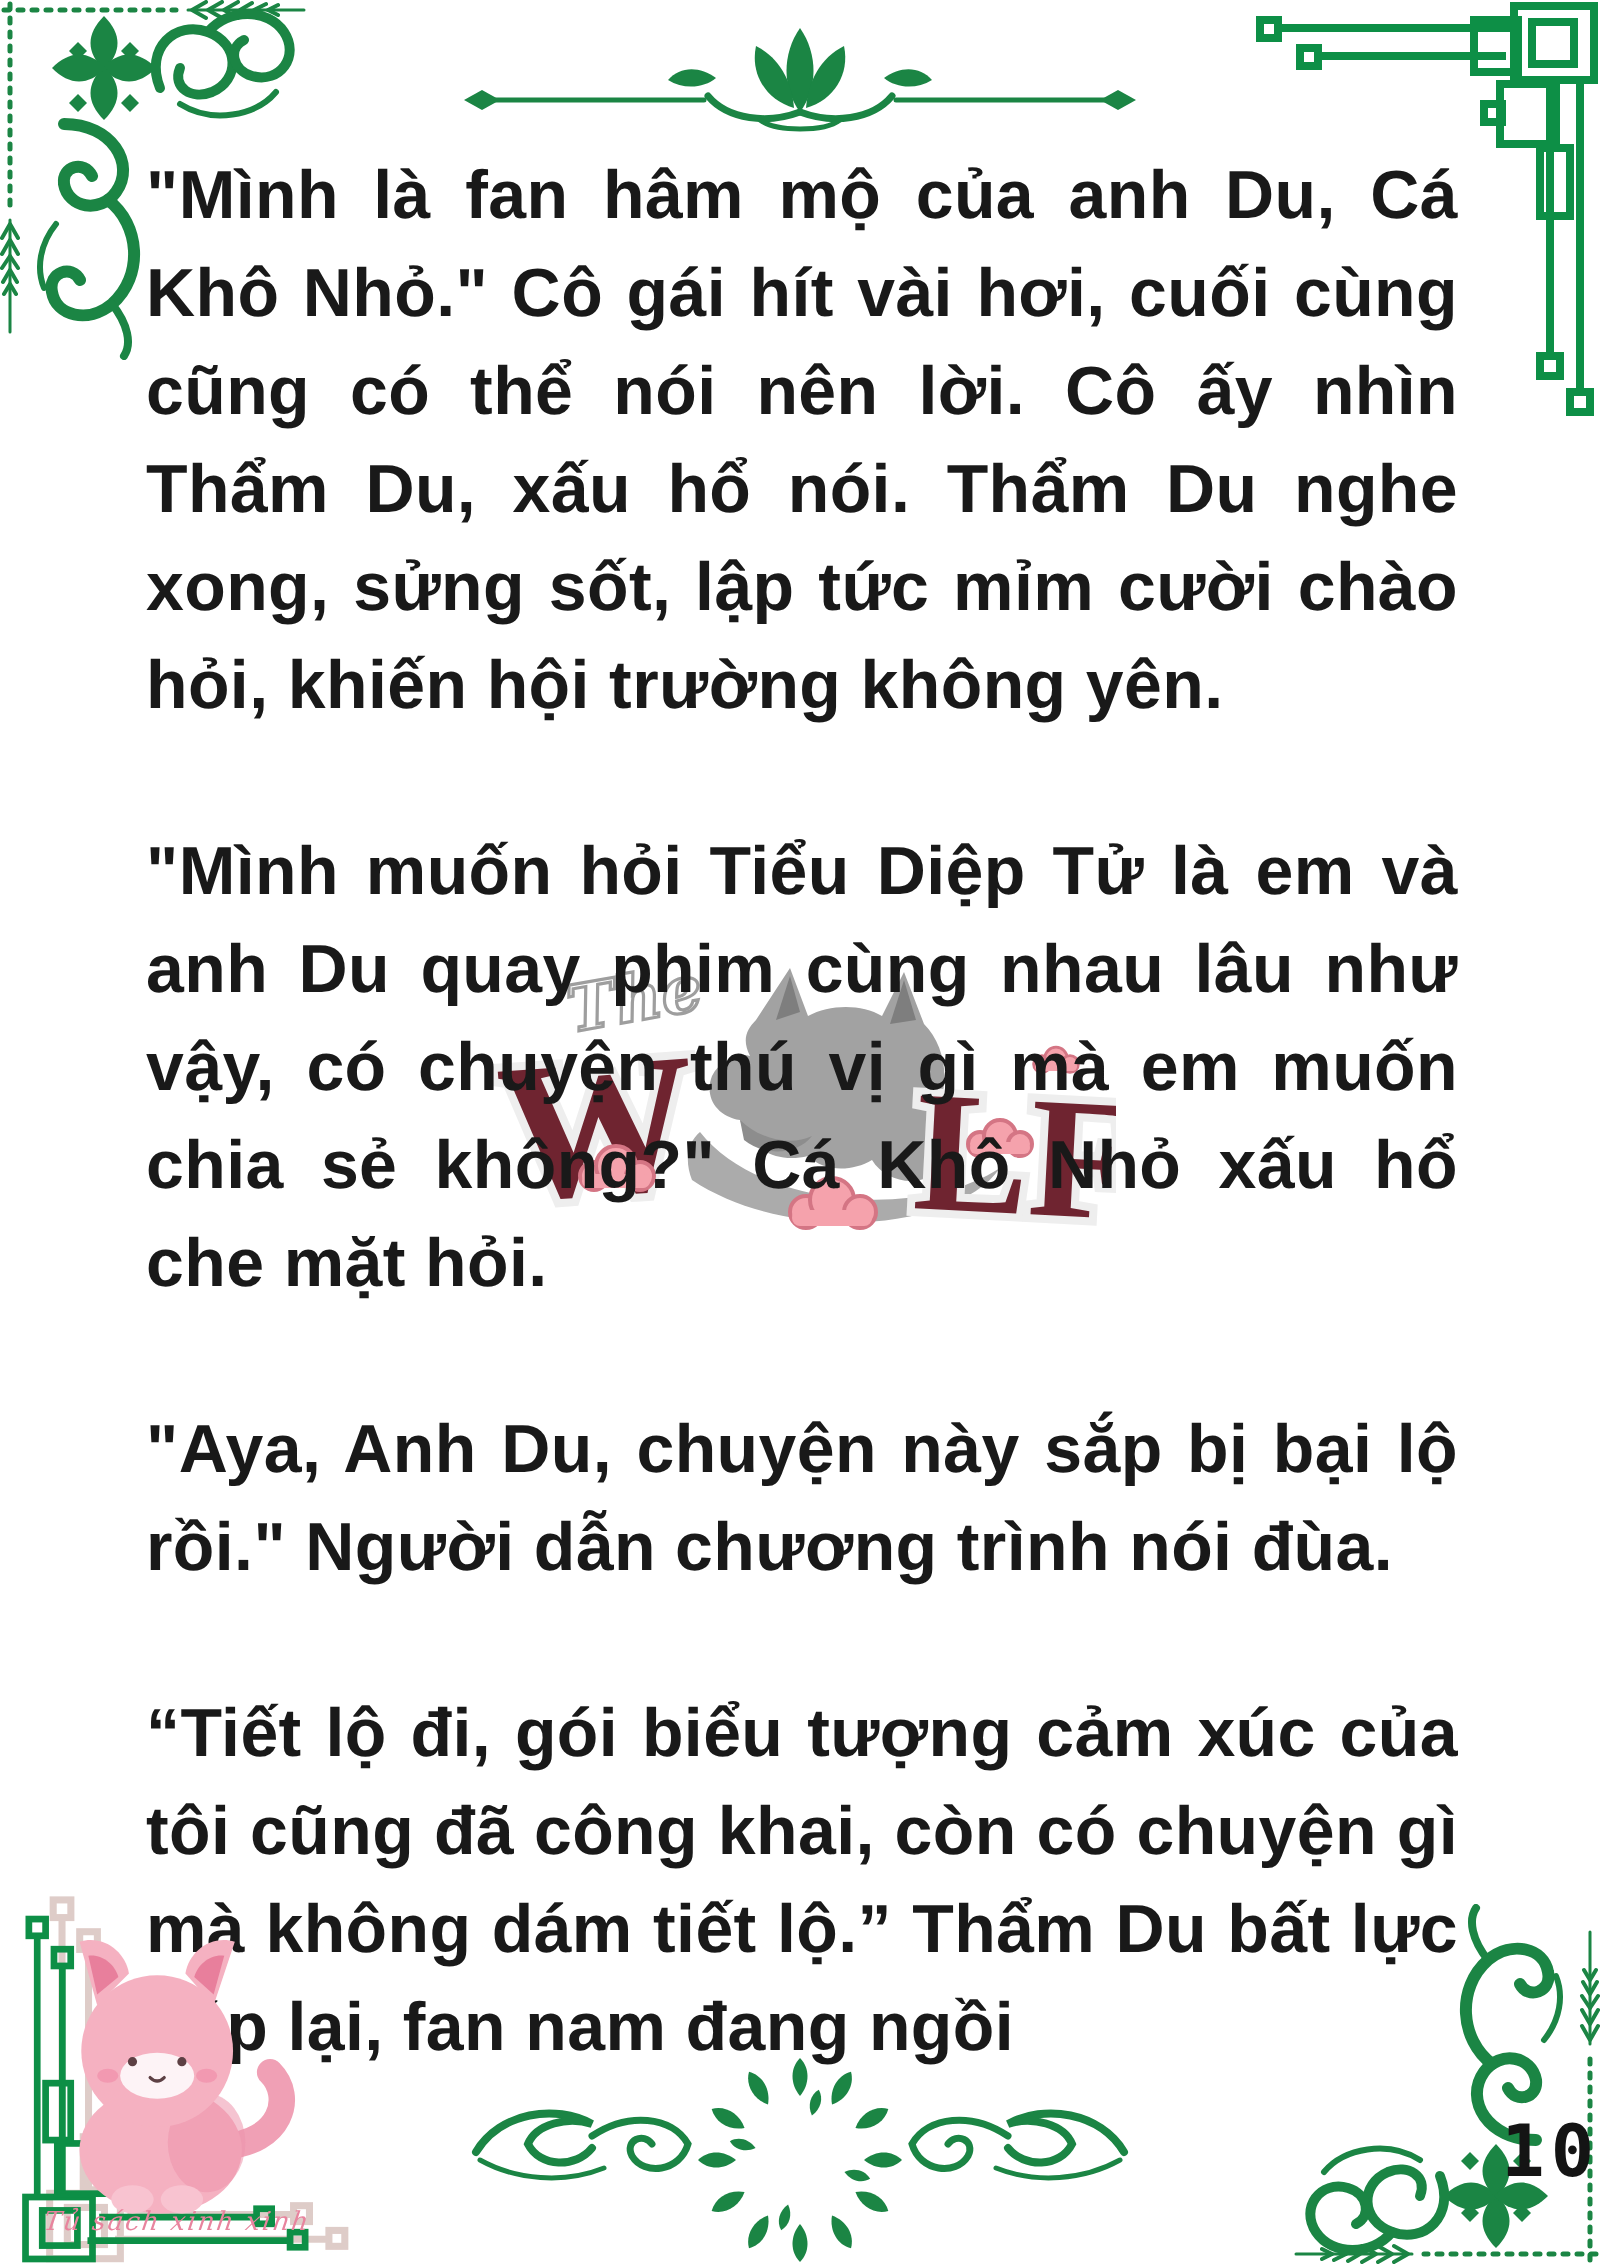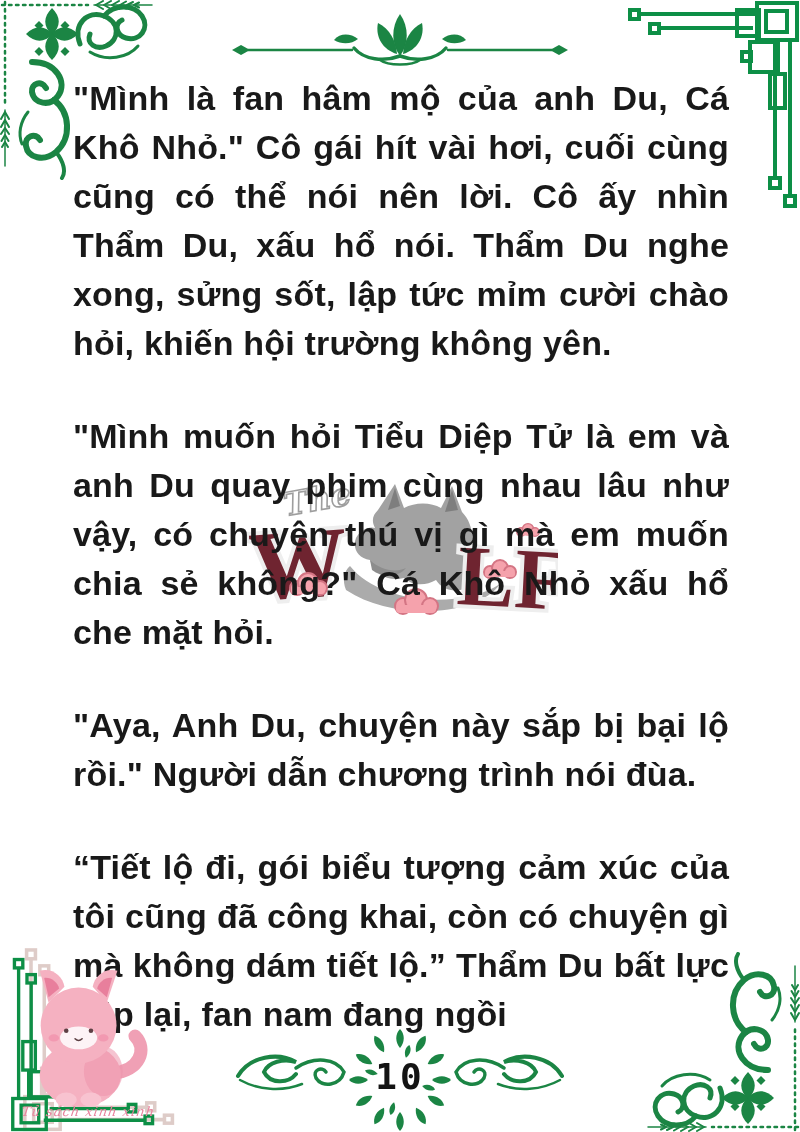--- a/index.html
+++ b/index.html
@@ -32,21 +32,21 @@
   }
   #text-block p{
     margin:0 0 44px 0;
     text-align:justify;
     text-align-last:left;
     -moz-text-align-last:left;
   }
   
   #page-number{
     position:absolute;left:0;right:0;top:1056px;z-index:3;
-    text-align:center;font-size:36px;font-weight:700;color:#141414;
+    text-align:right;font-size:36px;font-weight:700;color:#141414;
     letter-spacing:3px;font-family:"DejaVu Sans Mono", monospace;
   }
   #cat-mascot{position:absolute;left:8px;top:952px;z-index:2;}
   #caption{
     position:absolute;left:22px;top:1104px;z-index:4;
     font-family:"DejaVu Serif", serif;font-style:italic;
     font-size:13px;color:#e8849e;transform:skewX(-8deg);
     letter-spacing:1px;white-space:nowrap;
   }
 </style>

